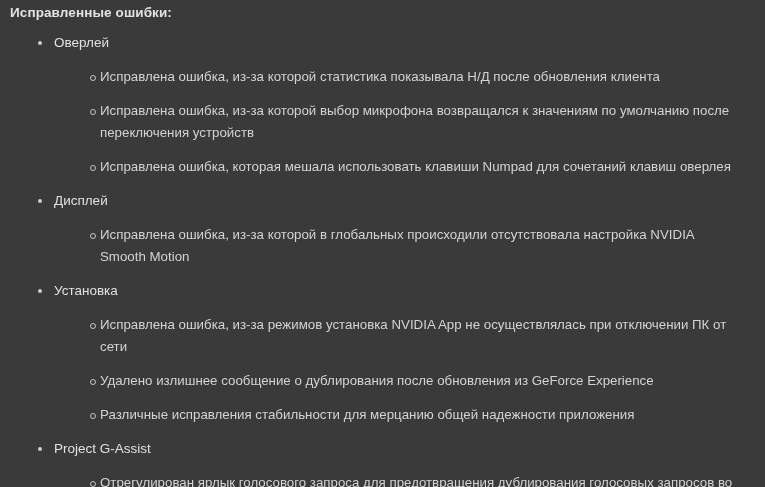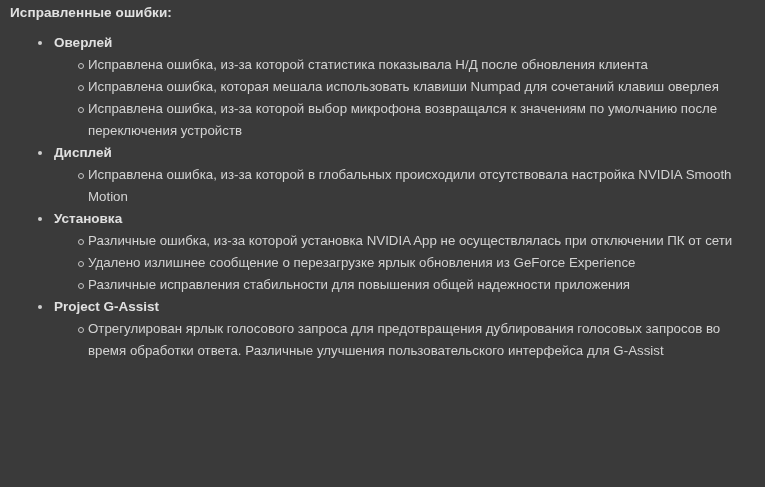--- a/index.html
+++ b/index.html
@@ -48,21 +48,21 @@
 
   .section {
     position: relative;
     margin: 0;
     padding: 0 0 0 54px;
   }
 
   .section > .section-title {
     position: relative;
     font-size: 13.5px;
-    font-weight: bold;
+    font-weight: normal;
     color: #e0e0e0;
     line-height: 22px;
     padding-left: 0;
   }
 
   .section > .section-title::before {
     content: "";
     position: absolute;
     left: -16px;
     top: 9px;
@@ -79,21 +79,21 @@
   }
 
   .item {
     position: relative;
     font-size: 13.3px;
     font-weight: normal;
     color: #d3d3d3;
     line-height: 22px;
     padding-left: 34px;
     padding-right: 15px;
-    margin: 0;
+    margin: 12px;
   }
 
   .item::before {
     content: "";
     position: absolute;
     left: 24px;
     top: 8.5px;
     width: 4px;
     height: 4px;
     border-radius: 50%;
@@ -108,36 +108,36 @@
 <div class="page">
 
   <div class="release-heading">Исправленные ошибки:</div>
 
   <ul class="section-list">
 
   <li class="section">
         <div class="section-title">Оверлей</div>
         <ul class="item-list">
           <li class="item">Исправлена ошибка, из-за которой статистика показывала Н/Д после обновления клиента</li>
+          <li class="item">Исправлена ошибка, из-за которой выбор микрофона возвращался к значениям по умолчанию после переключения устройств</li>
           <li class="item">Исправлена ошибка, которая мешала использовать клавиши Numpad для сочетаний клавиш оверлея</li>
-          <li class="item">Исправлена ошибка, из-за которой выбор микрофона возвращался к значениям по умолчанию после переключения устройств</li>
         </ul>
       </li>
       <li class="section">
         <div class="section-title">Дисплей</div>
         <ul class="item-list">
           <li class="item">Исправлена ошибка, из-за которой в глобальных происходили отсутствовала настройка NVIDIA Smooth Motion</li>
         </ul>
       </li>
       <li class="section">
         <div class="section-title">Установка</div>
         <ul class="item-list">
-          <li class="item">Различные ошибка, из-за которой установка NVIDIA App не осуществлялась при отключении ПК от сети</li>
-          <li class="item">Удалено излишнее сообщение о перезагрузке ярлык обновления из GeForce Experience</li>
-          <li class="item">Различные исправления стабильности для повышения общей надежности приложения</li>
+          <li class="item">Исправлена ошибка, из-за режимов установка NVIDIA App не осуществлялась при отключении ПК от сети</li>
+          <li class="item">Удалено излишнее сообщение о дублирования после обновления из GeForce Experience</li>
+          <li class="item">Различные исправления стабильности для мерцанию общей надежности приложения</li>
         </ul>
       </li>
       <li class="section">
         <div class="section-title">Project G-Assist</div>
         <ul class="item-list">
           <li class="item">Отрегулирован ярлык голосового запроса для предотвращения дублирования голосовых запросов во время обработки ответа. Различные улучшения пользовательского интерфейса для G-Assist</li>
         </ul>
       </li>
     </ul>
 

